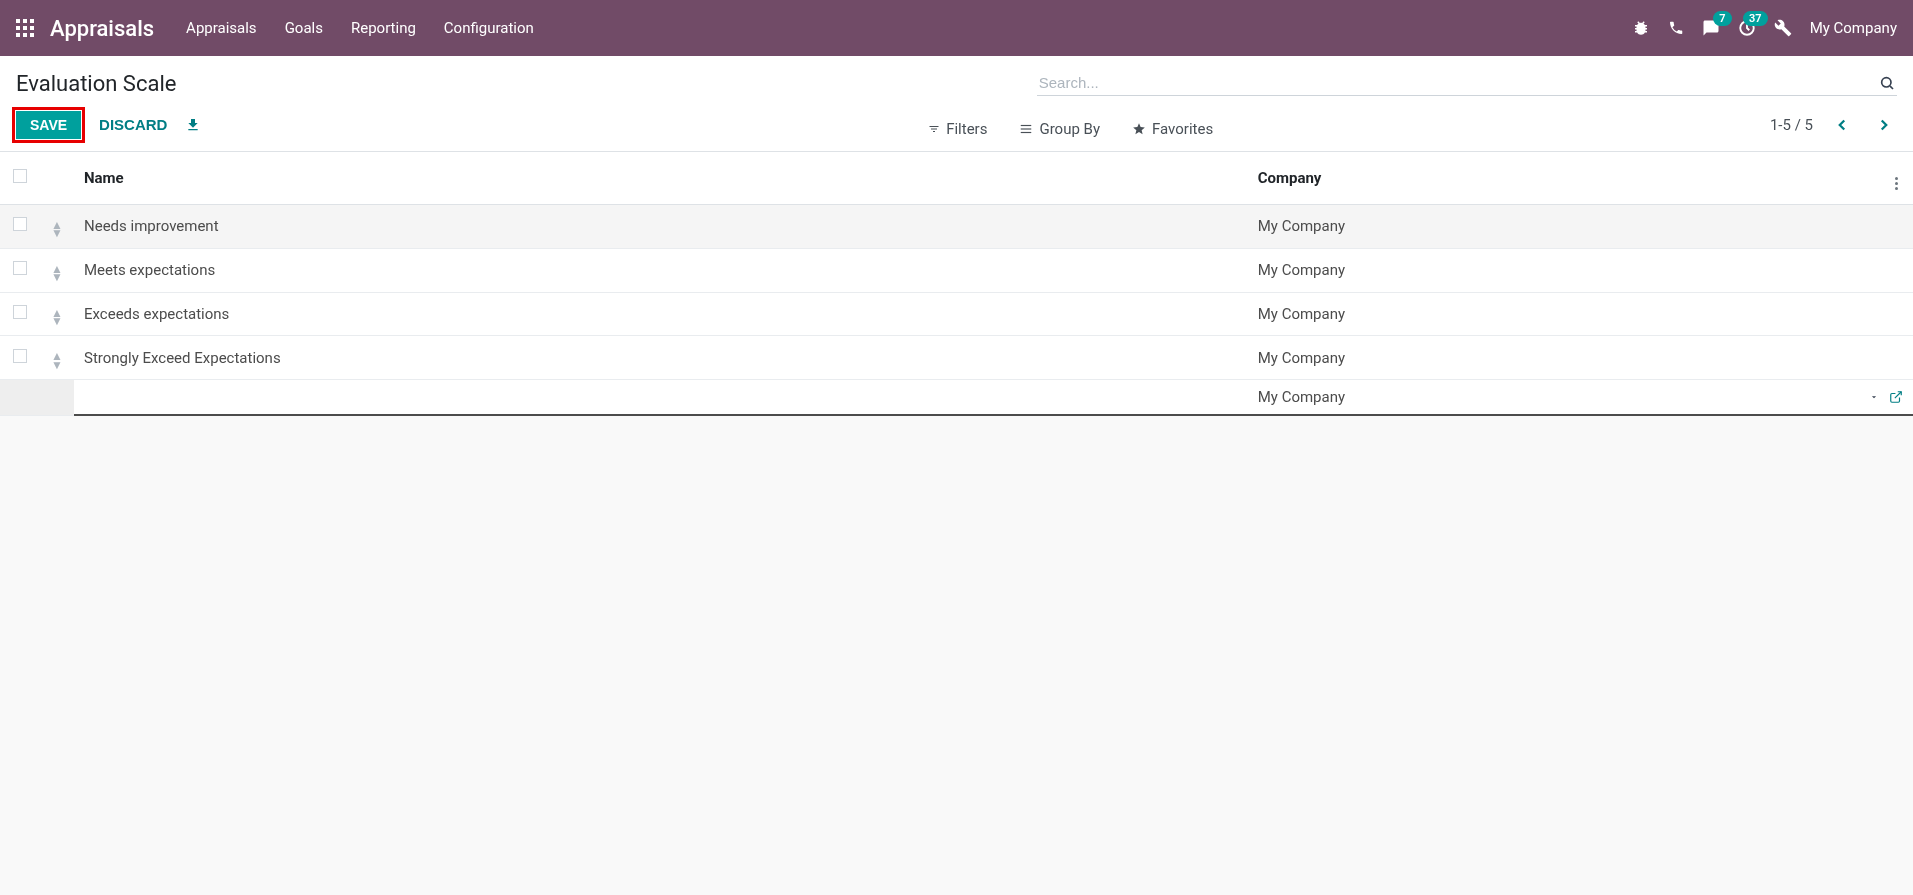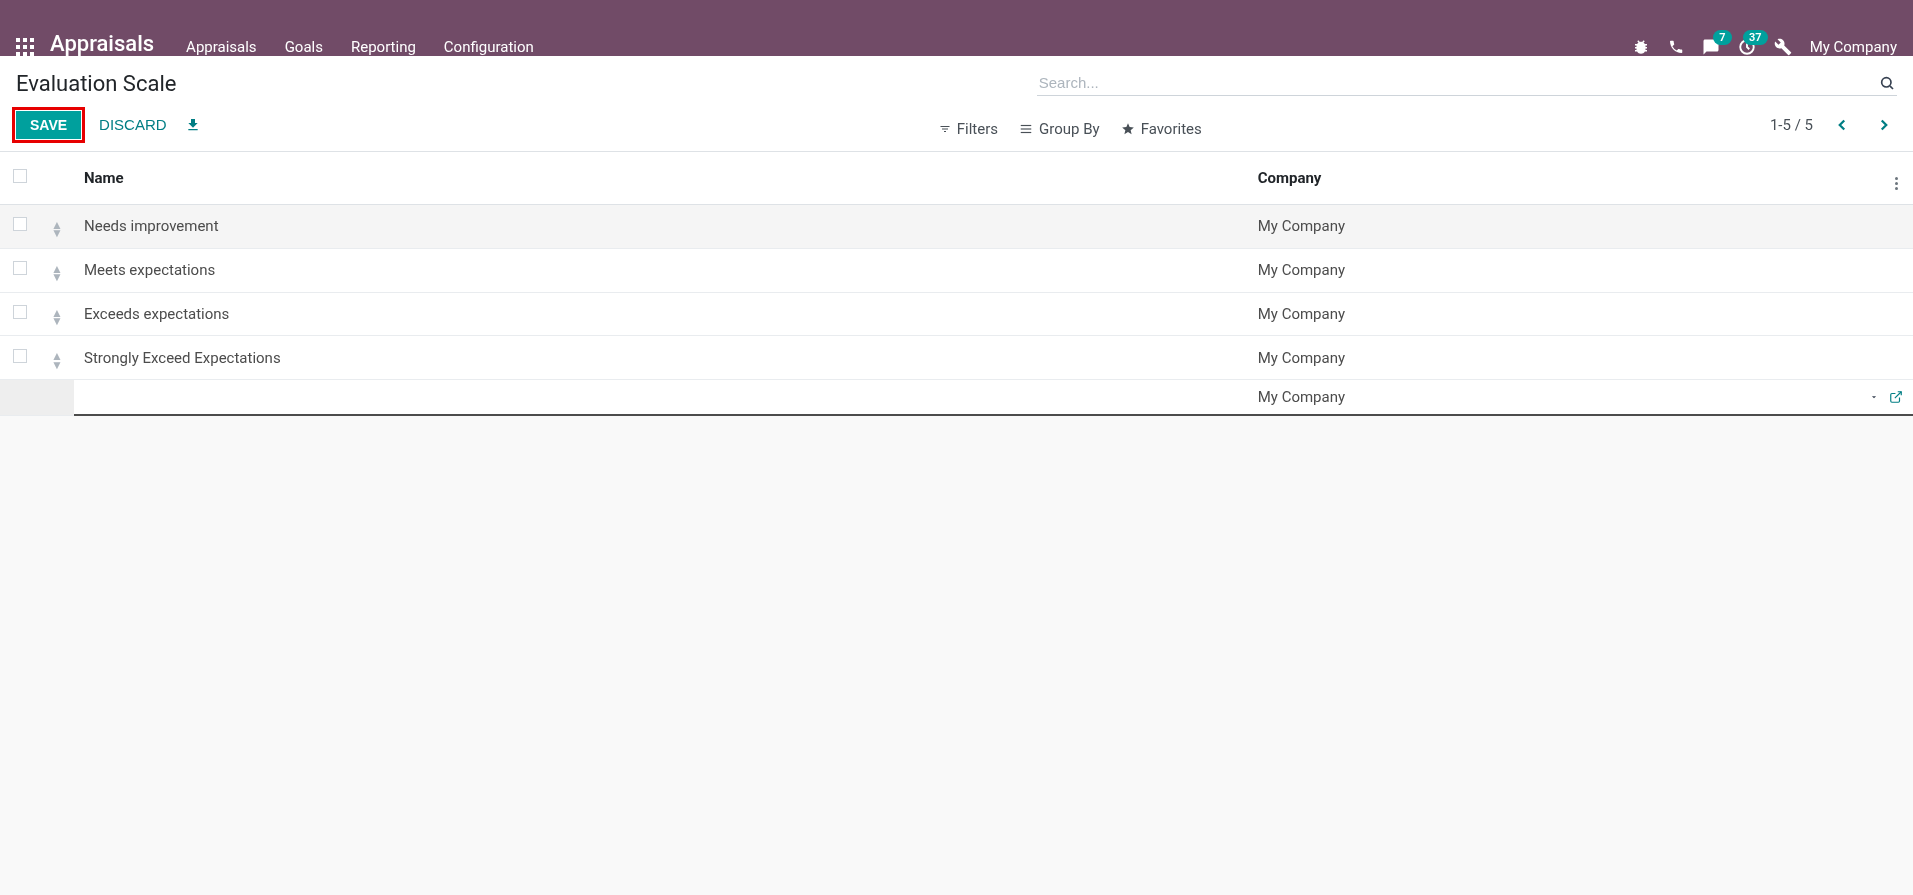--- a/index.html
+++ b/index.html
@@ -1,19 +1,19 @@
 <!DOCTYPE html>
 <html><head>
   <meta charset="utf-8">
   <style>
     * { box-sizing: border-box; margin: 0; padding: 0; }
     body { font-family: -apple-system, BlinkMacSystemFont, "Segoe UI", Roboto, Helvetica, Arial, sans-serif; font-size: 14px; color: #374151; background: #f9f9f9; }
     
     
-    .navbar { display: flex; align-items: flex-end; height: 56px; background: #714B67; color: #fff; padding: 0 16px; }
+    .navbar { display: flex; align-items: center; height: 56px; background: #714B67; color: #fff; padding: 16px 16px; }
     .navbar .apps-icon { margin-right: 16px; display: inline-flex; }
     .navbar .app-title { font-size: 22px; font-weight: 500; margin-right: 32px; color: #fff; }
     .navbar .nav-menu { display: flex; gap: 28px; }
     .navbar .nav-menu a { color: #fff; text-decoration: none; font-size: 15px; }
     .navbar .spacer { flex: 1; }
     .navbar .nav-right { display: flex; align-items: center; gap: 18px; }
     .navbar .nav-icon { position: relative; display: inline-flex; align-items: center; }
     .badge { position: absolute; top: -8px; right: -12px; background: #00a09d; color: #fff; font-size: 11px; padding: 1px 6px; border-radius: 10px; font-weight: 600; }
     .navbar .company { font-size: 15px; color: #fff; }
     .navbar .user { display: flex; align-items: center; gap: 8px; font-size: 15px; }
@@ -25,24 +25,24 @@
     .breadcrumb-title { font-size: 22px; color: #212529; font-weight: 400; }
     .cp-search { flex: 1; display: flex; justify-content: flex-end; }
     .search-wrap { width: 50%; border-bottom: 1px solid #ced4da; display: flex; align-items: center; padding: 4px 2px; }
     .search-input { flex: 1; border: none; outline: none; font-size: 15px; color: #495057; background: transparent; }
     .search-input::placeholder { color: #adb5bd; }
     
     .cp-row2 { display: flex; align-items: center; padding: 6px 16px 12px 16px; }
     .cp-left { display: flex; align-items: center; gap: 14px; }
     .btn-save { background: #00a09d; color: #fff; border: none; padding: 6px 14px; font-size: 14px; font-weight: 600; cursor: pointer; }
     .btn-save-highlight { outline: 3px solid #e70000; outline-offset: 1px; }
-    .btn-discard { background: transparent; border: none; color: #017e84; font-size: 15px; font-weight: 400; cursor: pointer; padding: 6px 4px; }
+    .btn-discard { background: transparent; border: none; color: #017e84; font-size: 15px; font-weight: 700; cursor: pointer; padding: 6px 4px; }
     .download-icon { color: #017e84; }
     
-    .cp-middle { flex: 1; display: flex; justify-content: center; gap: 21px; margin-left: 170px; margin-top: 8px; }
+    .cp-middle { flex: 1; display: flex; justify-content: center; gap: 32px; margin-left: 170px; margin-top: 8px; }
     .cp-filter { display: flex; align-items: center; gap: 6px; cursor: pointer; font-size: 15px; color: #495057; }
     
     .cp-right { display: flex; align-items: center; gap: 16px; }
     .pager { font-size: 15px; color: #495057; }
     .pager-btn { background: transparent; border: none; cursor: pointer; padding: 4px; display: inline-flex; }
     .pager-btn svg { stroke: #017e84; }
     
     
     .list-view { background: #fff; }
     table { width: 100%; border-collapse: collapse; }

